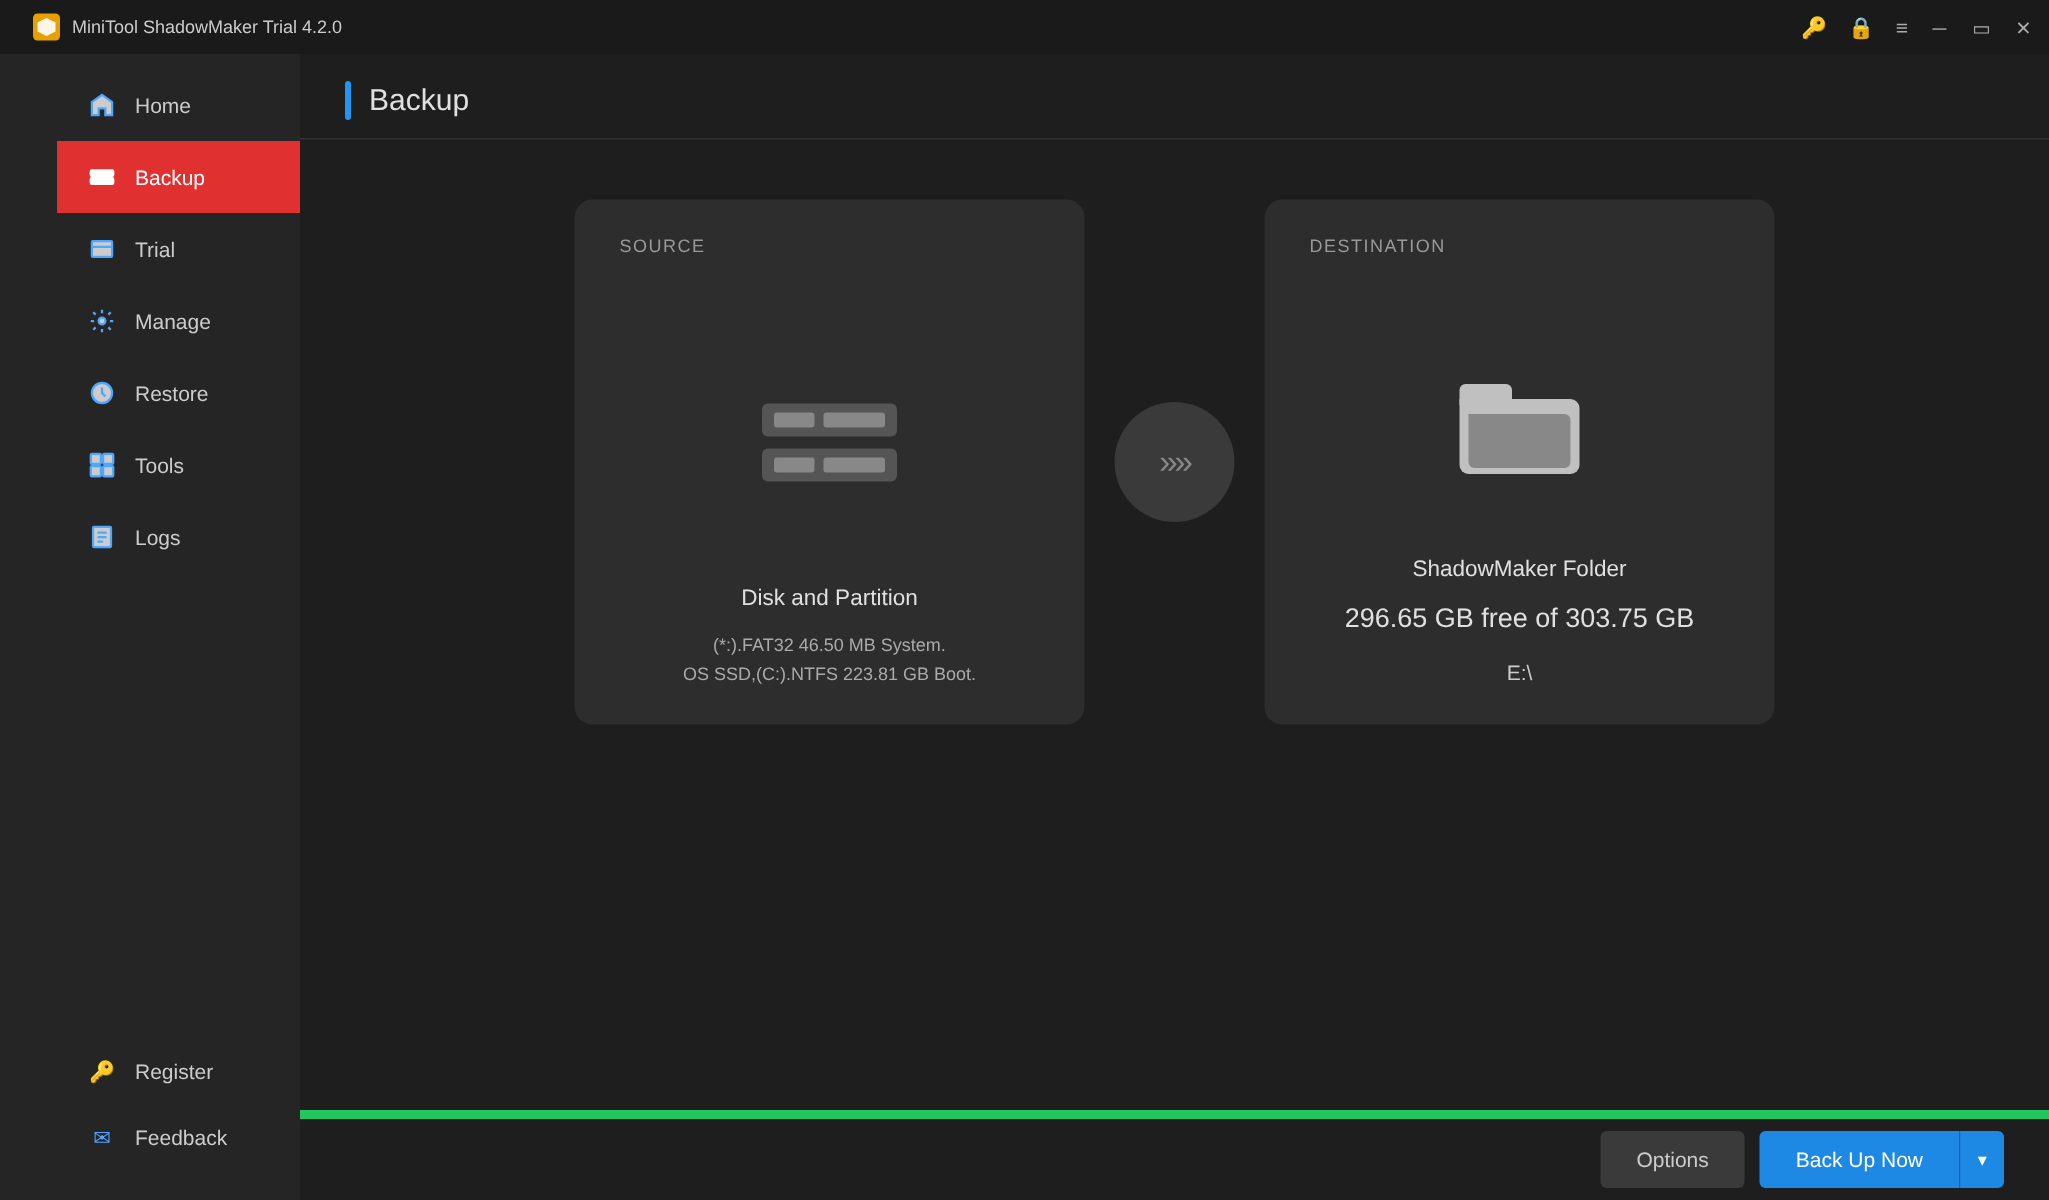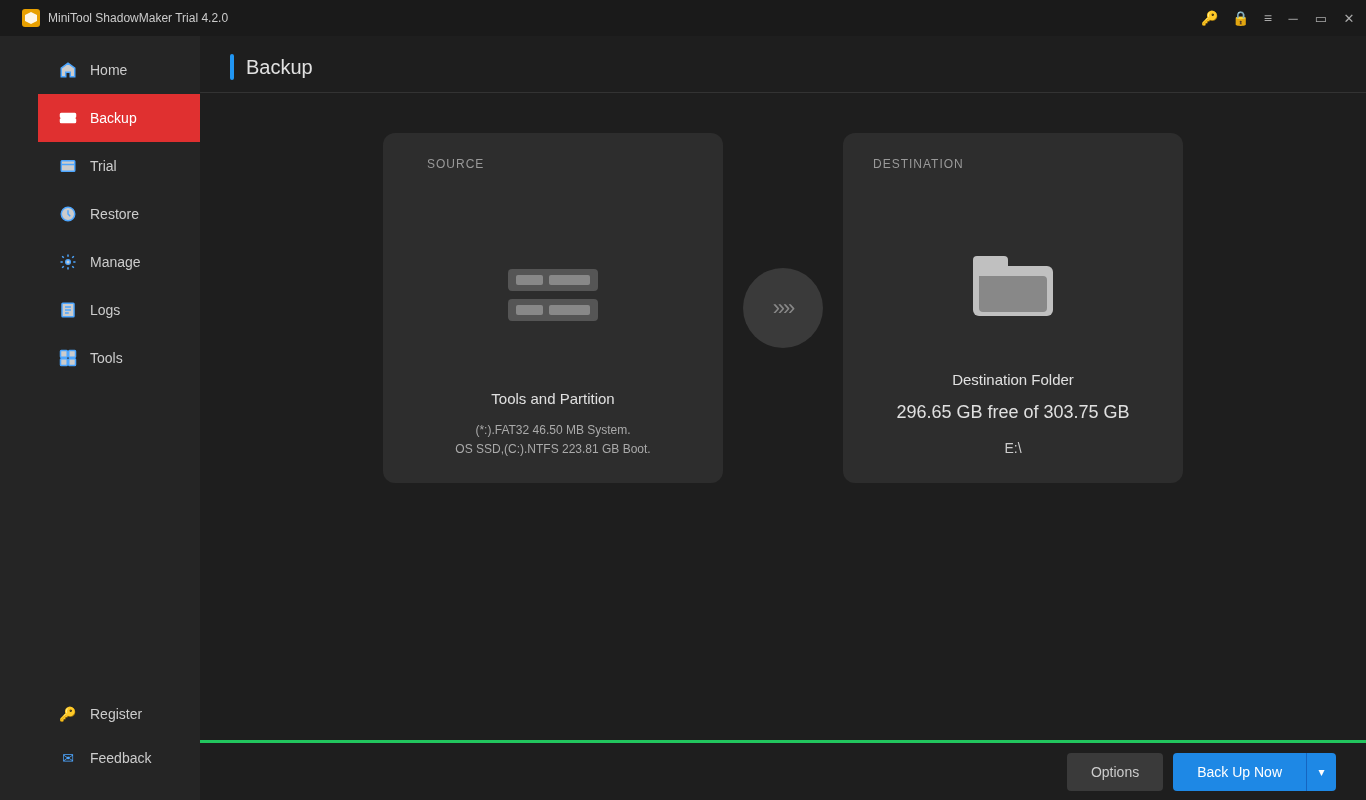--- a/index.html
+++ b/index.html
@@ -302,21 +302,21 @@
 
     
     .bottom-bar {
       height: 60px;
       display: flex;
       align-items: center;
       justify-content: flex-end;
       padding: 0 30px;
       gap: 10px;
       background: #1e1e1e;
-      border-top: 3px solid #22c55e;
+      border-top: 6px solid #22c55e;
       flex-shrink: 0;
     }
     .btn-options {
       height: 38px;
       padding: 0 24px;
       background: #3a3a3a;
       color: #ccc;
       border: none;
       border-radius: 4px;
       font-size: 14px;
@@ -405,60 +405,60 @@
             <rect x="3" y="5" width="18" height="14" rx="1"></rect>
             <line x1="3" y1="10" x2="21" y2="10"></line>
           </svg>
         </span>
         <span>Trial</span>
       </div>
 
       <div class="sidebar-item">
         <span class="sidebar-item-icon">
           <svg width="18" height="18" viewBox="0 0 24 24" fill="none" stroke="#4da6ff" stroke-width="2">
+            <circle cx="12" cy="12" r="3"></circle>
+            <path d="M12 2v3M12 19v3M4.22 4.22l2.12 2.12M17.66 17.66l2.12 2.12M2 12h3M19 12h3M4.22 19.78l2.12-2.12M17.66 6.34l2.12-2.12"></path>
+          </svg>
+        </span>
+        <span>Manage</span>
+      </div>
+
+      <div class="sidebar-item">
+        <span class="sidebar-item-icon">
+          <svg width="18" height="18" viewBox="0 0 24 24" fill="none" stroke="#4da6ff" stroke-width="2">
             <circle cx="12" cy="12" r="9"></circle>
             <path d="M12 7v5l3 3"></path>
           </svg>
         </span>
         <span>Restore</span>
       </div>
 
       <div class="sidebar-item">
         <span class="sidebar-item-icon">
           <svg width="18" height="18" viewBox="0 0 24 24" fill="none" stroke="#4da6ff" stroke-width="2">
-            <circle cx="12" cy="12" r="3"></circle>
-            <path d="M12 2v3M12 19v3M4.22 4.22l2.12 2.12M17.66 17.66l2.12 2.12M2 12h3M19 12h3M4.22 19.78l2.12-2.12M17.66 6.34l2.12-2.12"></path>
-          </svg>
-        </span>
-        <span>Manage</span>
+            <rect x="2" y="2" width="9" height="9" rx="1"></rect>
+            <rect x="13" y="2" width="9" height="9" rx="1"></rect>
+            <rect x="2" y="13" width="9" height="9" rx="1"></rect>
+            <rect x="13" y="13" width="9" height="9" rx="1"></rect>
+          </svg>
+        </span>
+        <span>Tools</span>
       </div>
 
       <div class="sidebar-item">
         <span class="sidebar-item-icon">
           <svg width="18" height="18" viewBox="0 0 24 24" fill="none" stroke="#4da6ff" stroke-width="2">
             <rect x="4" y="3" width="16" height="18" rx="1"></rect>
             <line x1="8" y1="8" x2="16" y2="8"></line>
             <line x1="8" y1="12" x2="16" y2="12"></line>
             <line x1="8" y1="16" x2="13" y2="16"></line>
           </svg>
         </span>
         <span>Logs</span>
       </div>
-
-      <div class="sidebar-item">
-        <span class="sidebar-item-icon">
-          <svg width="18" height="18" viewBox="0 0 24 24" fill="none" stroke="#4da6ff" stroke-width="2">
-            <rect x="2" y="2" width="9" height="9" rx="1"></rect>
-            <rect x="13" y="2" width="9" height="9" rx="1"></rect>
-            <rect x="2" y="13" width="9" height="9" rx="1"></rect>
-            <rect x="13" y="13" width="9" height="9" rx="1"></rect>
-          </svg>
-        </span>
-        <span>Tools</span>
-      </div>
     </div>
 
     <div class="sidebar-bottom">
       <div class="sidebar-bottom-item">
         <span class="sidebar-item-icon" style="color:#e8a000;">🔑</span>
         <span>Register</span>
       </div>
       <div class="sidebar-bottom-item">
         <span class="sidebar-item-icon" style="color:#4da6ff;">✉</span>
         <span>Feedback</span>
@@ -468,30 +468,30 @@
 
   <div class="content">
     <div class="page-header">
       <div class="page-header-accent"></div>
       <span class="page-header-title">Backup</span>
     </div>
 
     <div class="backup-content">
       <div class="backup-panels">
 
-        <div class="panel" style="padding: 24px 44px;">
+        <div class="panel" style="padding: 24px 30px;">
           <span class="panel-label">SOURCE</span>
           <div class="panel-icon-area">
             <div class="disk-icon">
               <div class="disk-row"></div>
               <div class="disk-row"></div>
             </div>
           </div>
           <div class="panel-info">
-            <div class="panel-type">Tools and Partition</div>
+            <div class="panel-type">Disk and Partition</div>
             <div class="panel-detail">
               <span>(*:).FAT32 46.50 MB System.</span><br>
               <span>OS SSD,(C:).NTFS 223.81 GB Boot.</span>
             </div>
           </div>
         </div>
 
         <div class="arrow-connector">
           <span class="arrow-text">»»</span>
         </div>
@@ -500,21 +500,21 @@
           <span class="panel-label">DESTINATION</span>
           <div class="panel-icon-area">
             <div class="folder-icon">
               <div class="folder-tab"></div>
               <div class="folder-body">
                 <div class="folder-inner"></div>
               </div>
             </div>
           </div>
           <div class="panel-info">
-            <div class="panel-type">Destination Folder</div>
+            <div class="panel-type">ShadowMaker Folder</div>
             <div class="panel-size" style="font-size:18px;">296.65 GB free of 303.75 GB</div>
             <div class="panel-detail" style="font-size:14px;color:#ccc;">E:\</div>
           </div>
         </div>
 
       </div>
     </div>
 
     <div class="bottom-bar">
       <button class="btn-options">Options</button>

